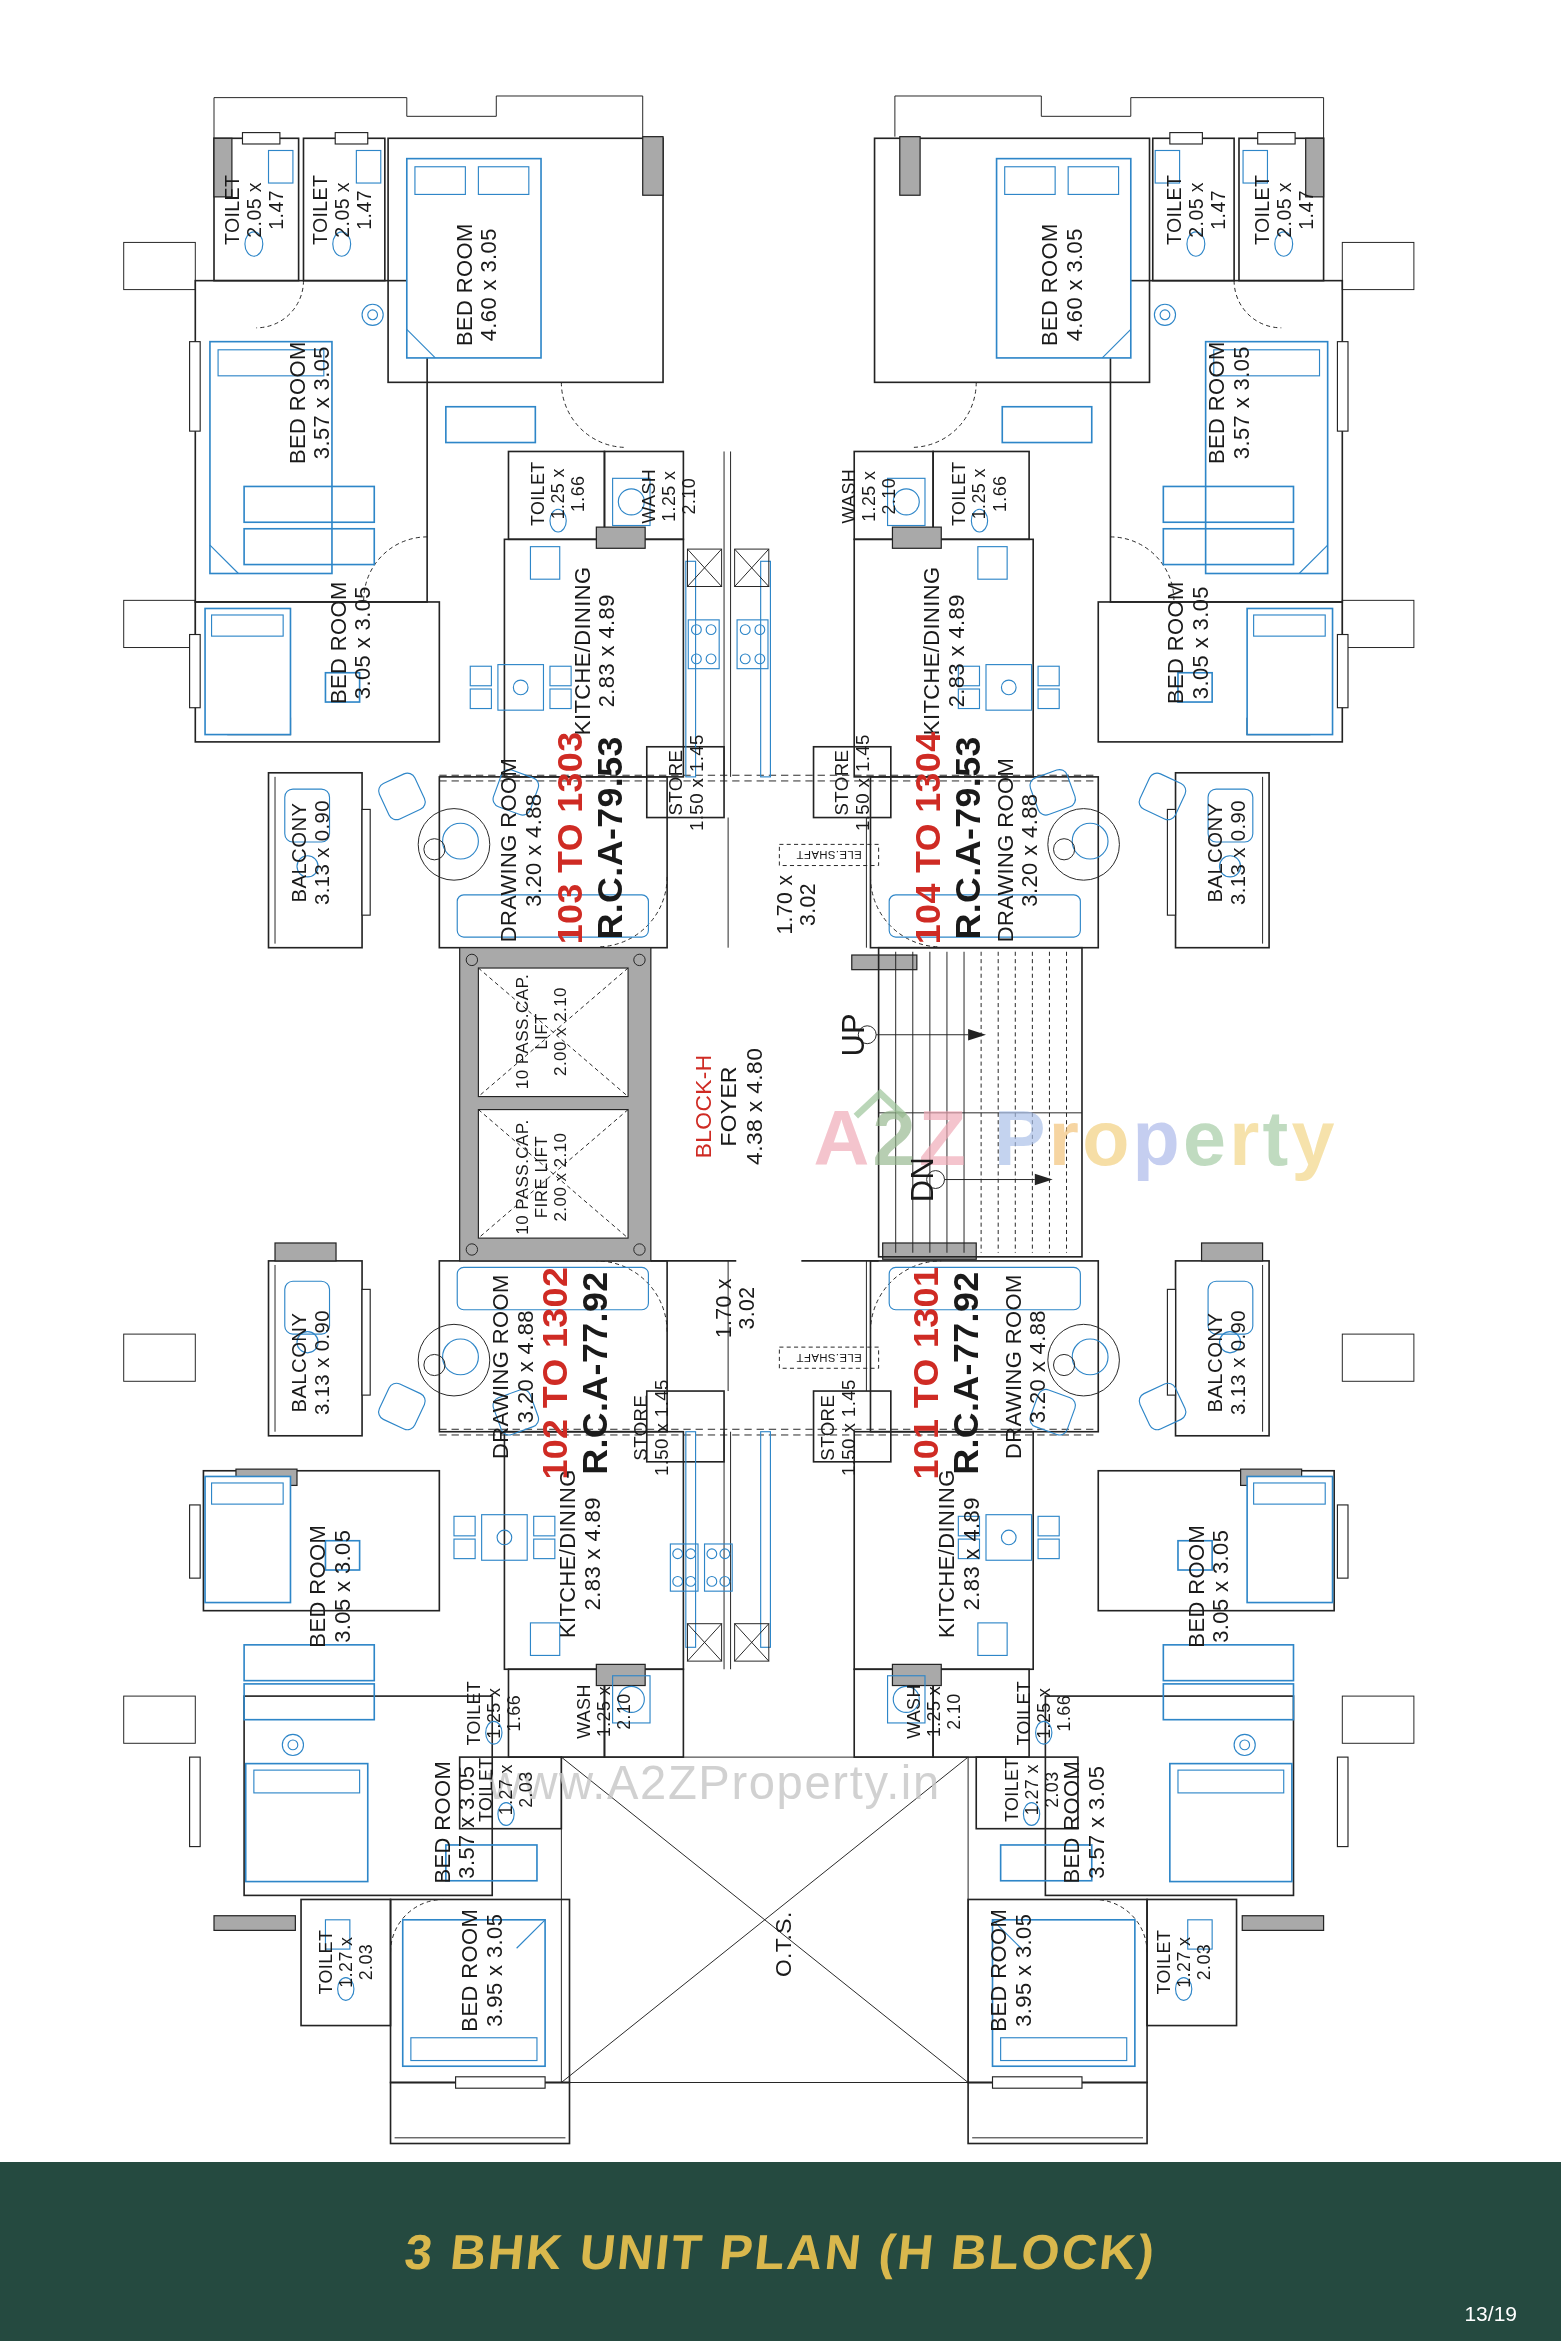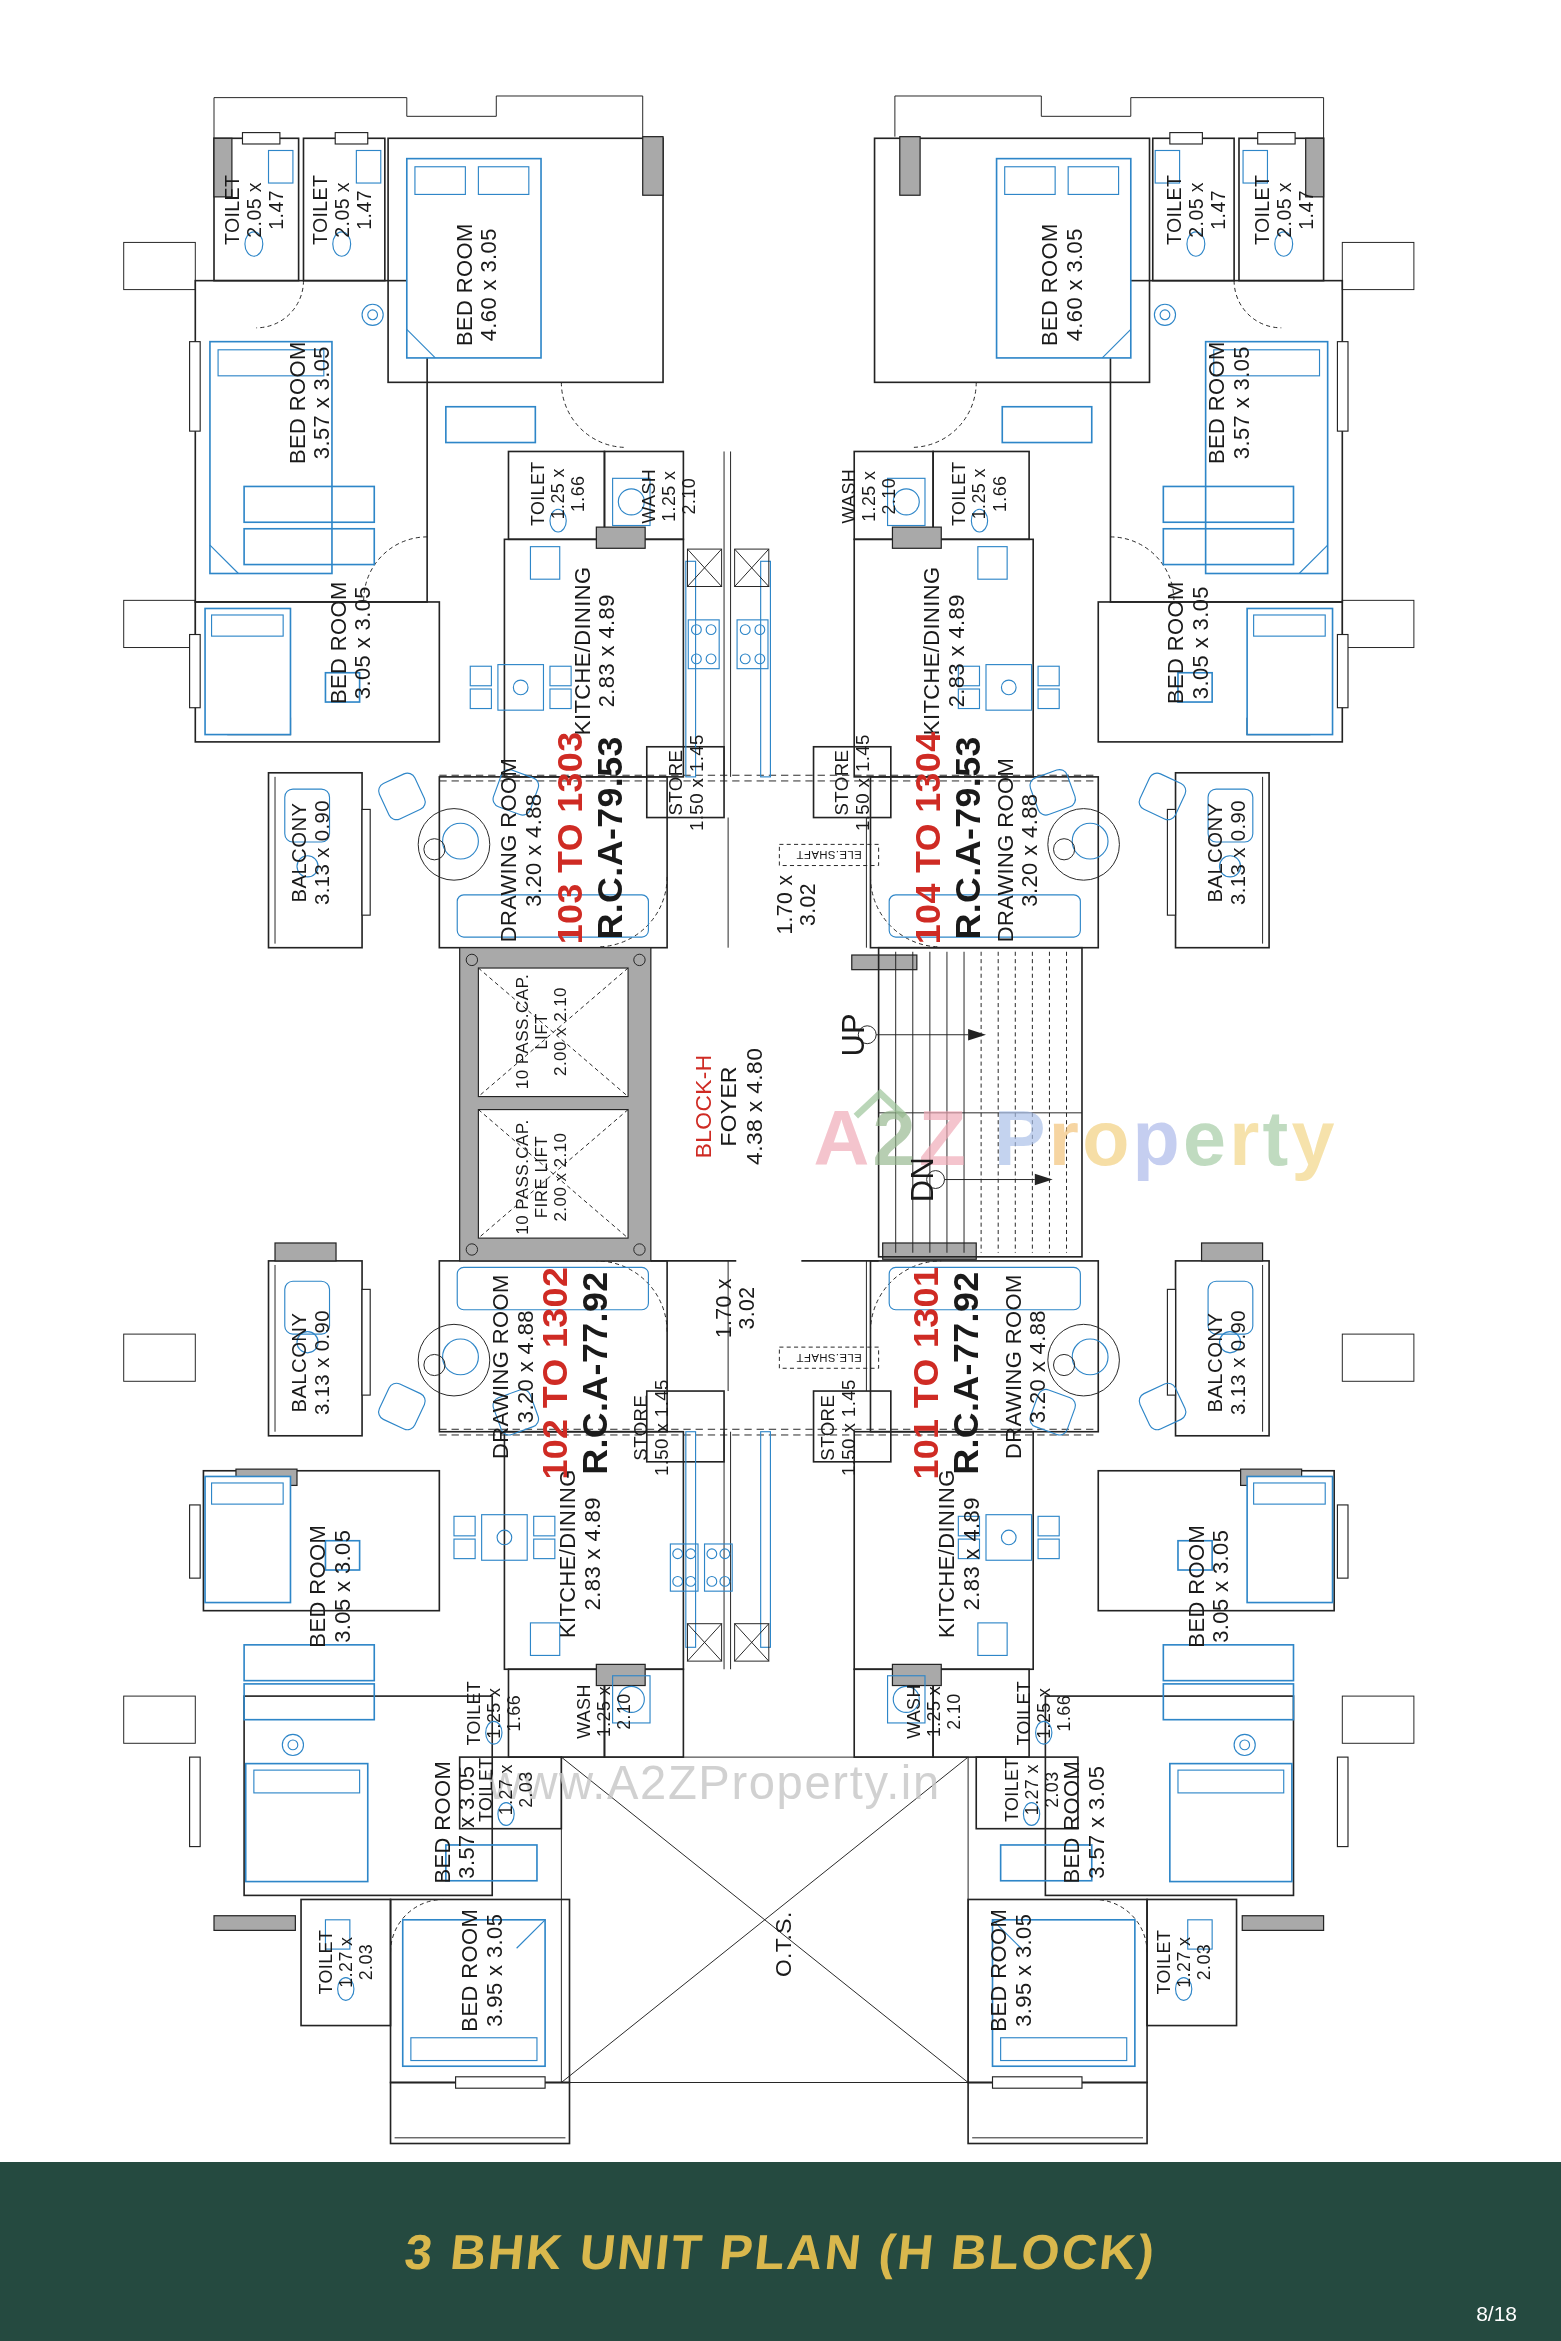--- a/index.html
+++ b/index.html
@@ -575,16 +575,16 @@
         <text transform="translate(1268 2200) rotate(-90)" class="lbl" font-size="22"><tspan x="0" y="-24.64">TOILET</tspan><tspan x="0" y="0">1.27 x</tspan><tspan x="0" y="24.64">2.03</tspan></text>
         <text transform="translate(1332 2240) rotate(-90)" class="lbl" font-size="27"><tspan x="0" y="-15.120000000000001">BED ROOM</tspan><tspan x="0" y="15.120000000000001">3.57 x 3.05</tspan></text>
         <text transform="translate(1455 2412) rotate(-90)" class="lbl" font-size="22"><tspan x="0" y="-24.64">TOILET</tspan><tspan x="0" y="0">1.27 x</tspan><tspan x="0" y="24.64">2.03</tspan></text>
         <text transform="translate(1242 2422) rotate(-90)" class="lbl" font-size="27"><tspan x="0" y="-15.120000000000001">BED ROOM</tspan><tspan x="0" y="15.120000000000001">3.95 x 3.05</tspan></text>
         <text transform="translate(962 2390) rotate(-90)" class="lbl" font-size="28"><tspan x="0" y="0">O.T.S.</tspan></text>
       </g>
 </svg>
 
 <div class="banner" style="background: rgb(37, 74, 64);">
   <div class="banner-title" style="color: rgb(217, 184, 77);">3 BHK UNIT PLAN (H BLOCK)</div>
-  <div class="page-num">8/18</div>
+  <div class="page-num">13/19</div>
 </div>
 </div>
 
 
 </body></html>

